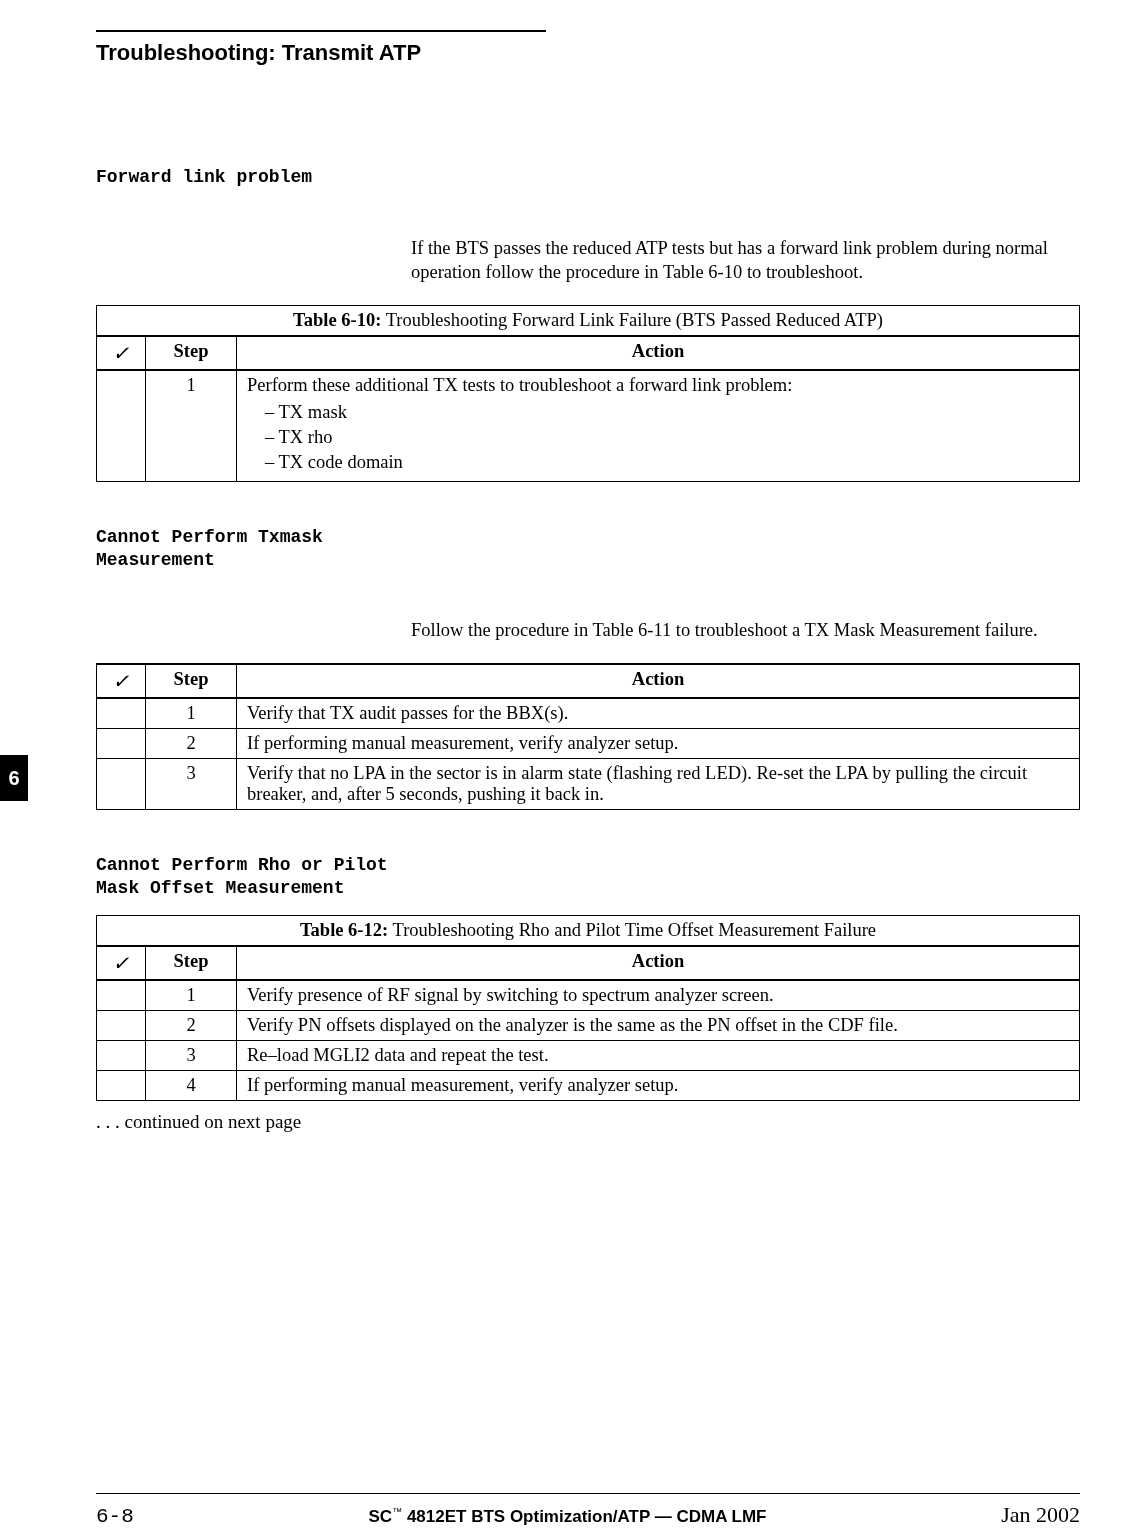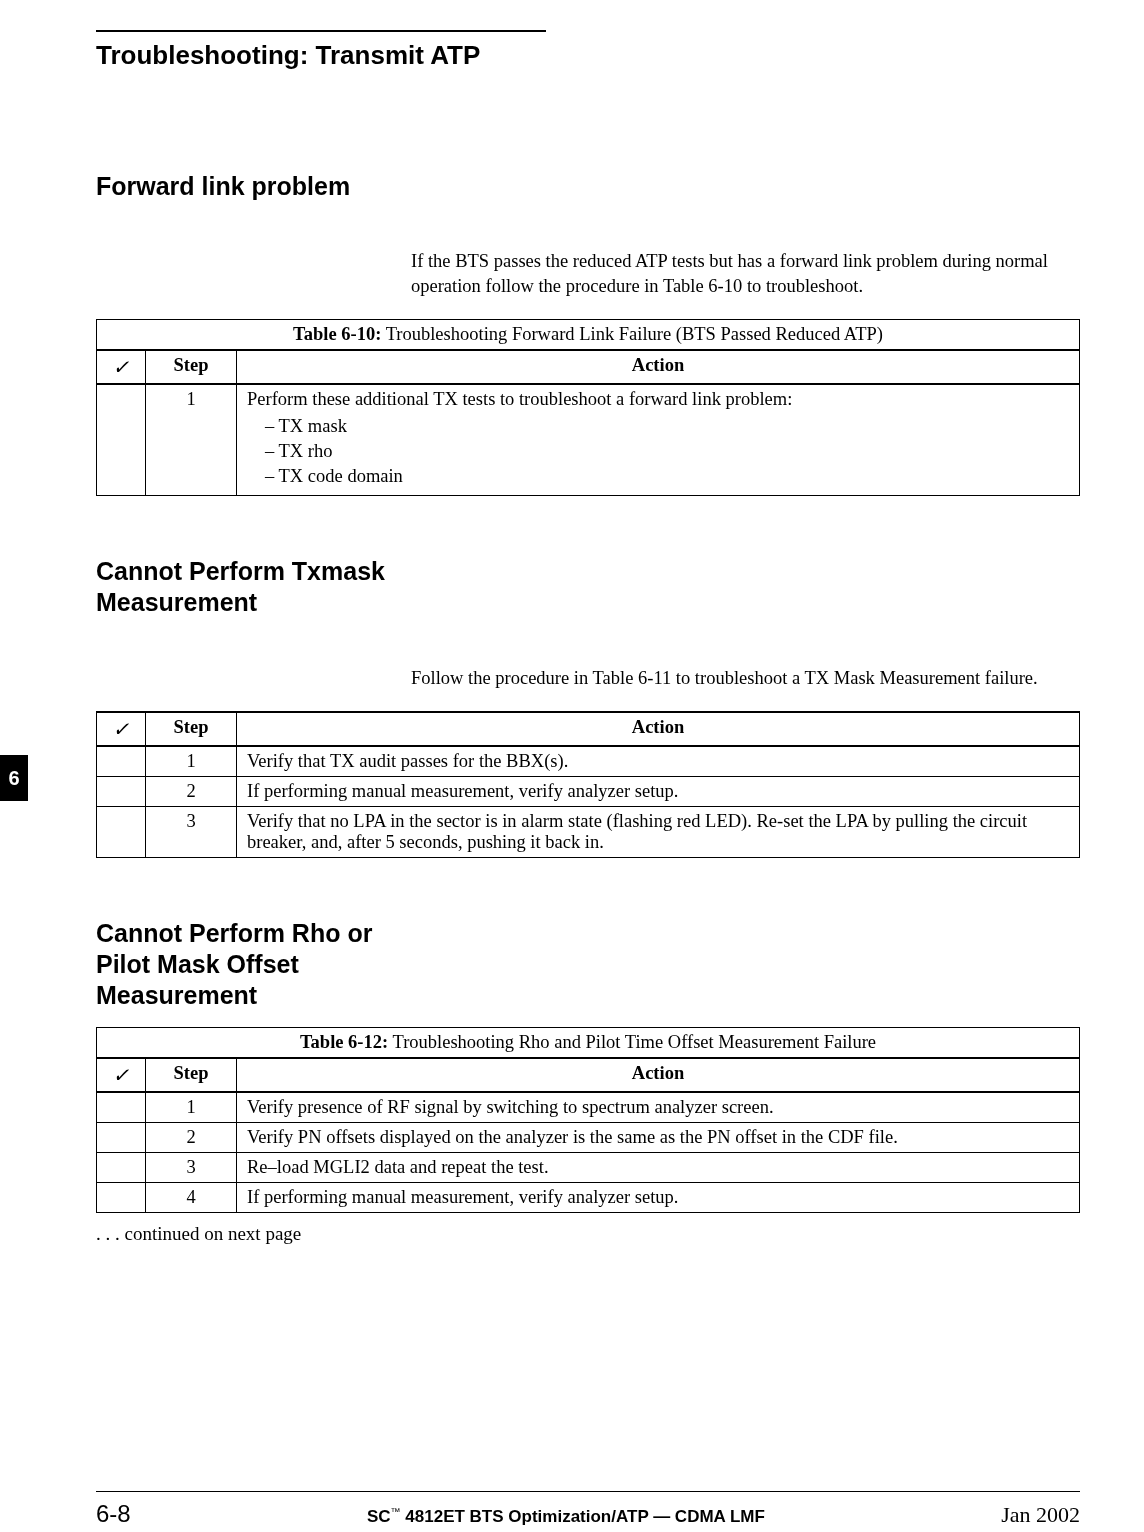--- a/index.html
+++ b/index.html
@@ -20,29 +20,29 @@
   }
   .top-rule {
     border-top: 2px solid #000;
     width: 450px;
     margin-left: 0;
     margin-top: 30px;
   }
   .page-title {
     font-family: Arial, Helvetica, sans-serif;
     font-weight: bold;
-    font-size: 26px;
+    font-size: 22px;
     margin-top: 8px;
     margin-bottom: 100px;
   }
   .section-heading {
-    font-family: Liberation Sans, sans-serif;
-    font-weight: bold;
-    font-size: 25px;
-    margin-top: 60px;
+    font-family: Liberation Mono, monospace;
+    font-weight: bold;
+    font-size: 18px;
+    margin-top: 44px;
     margin-bottom: 16px;
     max-width: 320px;
     line-height: 1.25;
   }
   .body-para {
     margin-left: 315px;
     margin-right: 0;
     line-height: 1.35;
     margin-bottom: 20px;
     margin-top: 47px;
@@ -133,22 +133,22 @@
     font-family: Arial, Helvetica, sans-serif;
   }
   .footer-row {
     display: flex;
     justify-content: space-between;
     align-items: baseline;
     font-size: 16px;
   }
   .footer-page {
     font-weight: normal;
-    font-family: Liberation Sans, sans-serif;
-    font-size: 24px;
+    font-family: Liberation Mono, monospace;
+    font-size: 21px;
   }
   .footer-center {
     font-weight: bold;
     font-size: 17px;
   }
   .footer-center .tm {
     font-size: 10px;
     vertical-align: super;
     font-weight: normal;
   }

